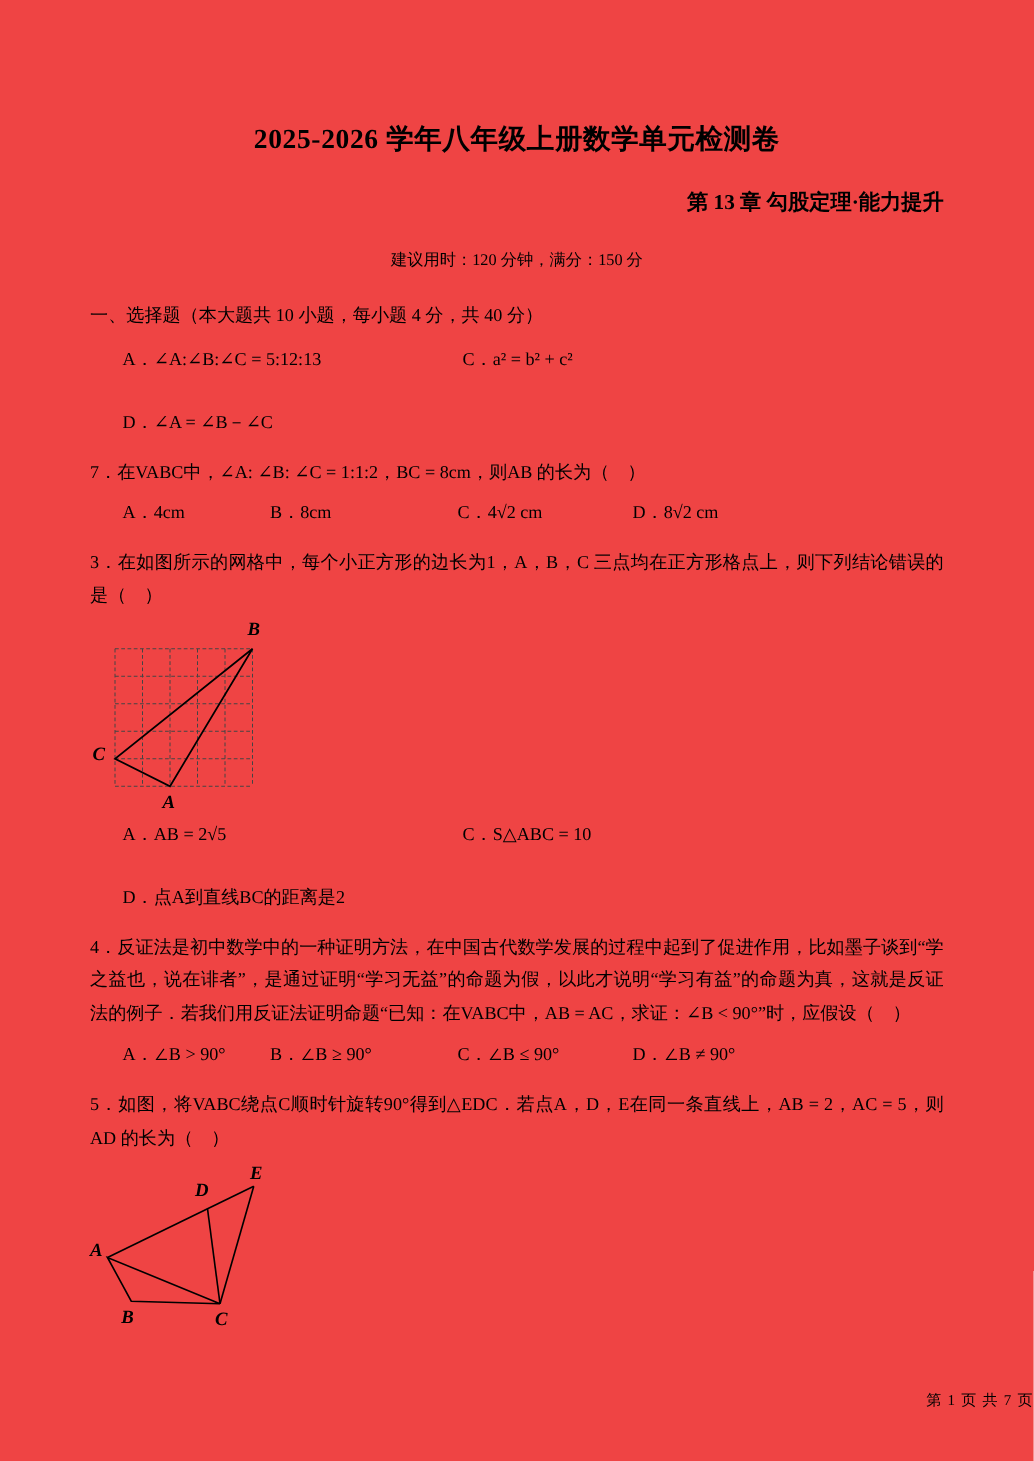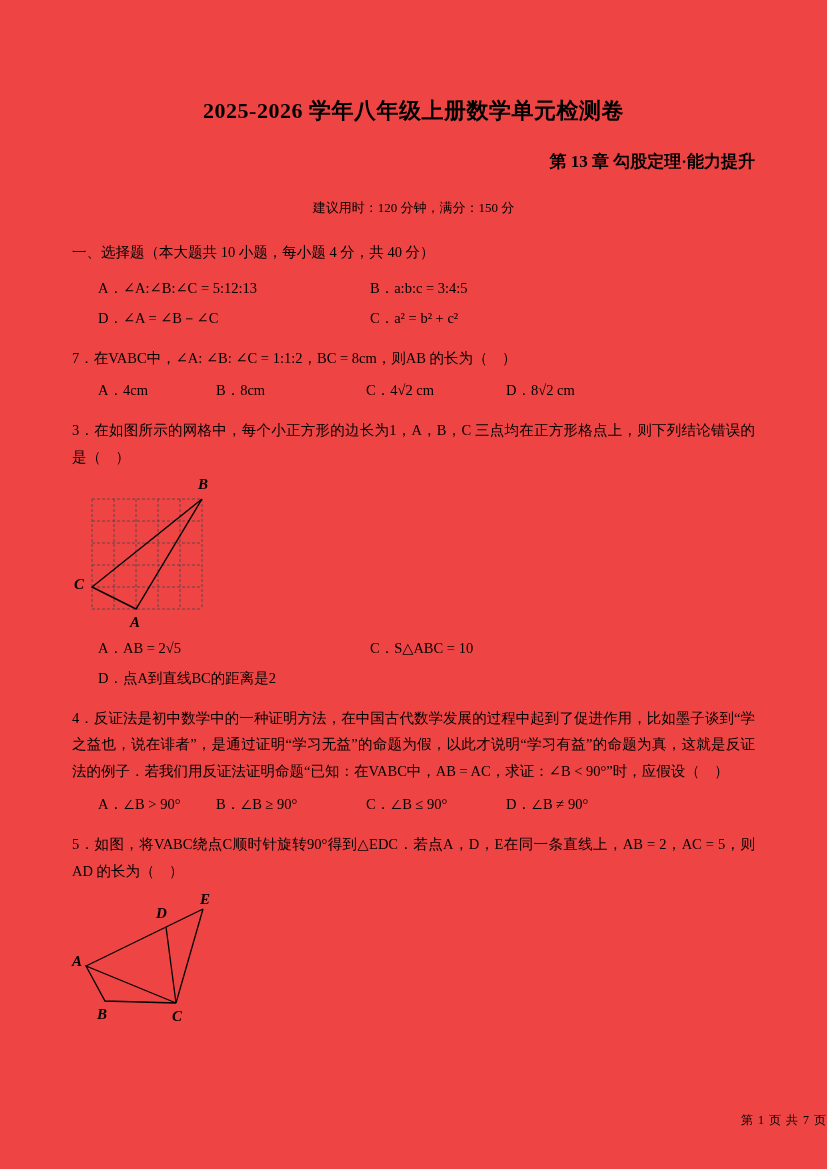--- a/index.html
+++ b/index.html
@@ -16,21 +16,21 @@
     overflow:hidden;
     background:#ef4444;
   }
   .title { font-size:22px; font-weight:bold; text-align:center; letter-spacing:0.5px; }
   .chapter { font-size:17px; font-weight:bold; text-align:right; margin-top:24px; }
   .meta { font-size:13px; text-align:center; margin-top:26px; }
   .section { font-size:14.5px; font-weight:normal; margin-top:26px; }
   .question { margin-top:13px; font-size:14.5px; }
   .stem { line-height:1.85; text-align:justify; }
   .opts { margin-top:6px; padding-left:26px; font-size:14.5px; }
-  .opts.two { display:grid; grid-template-columns:272px 1fr; row-gap:3px; }
+  .opts.two { display:grid; grid-template-columns:272px 1fr; row-gap:23px; }
   .opts.four { display:grid; grid-template-columns:118px 150px 140px auto;font-family:Liberation Serif, serif; }
   .opt { line-height:1.85; white-space:nowrap; }
   .figure { position:relative; }
   .fig1 { width:170px; height:152px; margin:6px 0 4px 0; }
   .fig1 svg { position:absolute; left:0; top:14px; }
   .fig2 { width:240px; height:140px; margin:8px 0 0 0; }
   .flabel {
     position:absolute;
     font-style:italic; font-weight:bold;
     font-size:15px; line-height:1;
@@ -47,23 +47,22 @@
 <div class="page">
 
   <h1 class="title">2025-2026 学年八年级上册数学单元检测卷</h1>
   <h2 class="chapter">第 13 章 勾股定理·能力提升</h2>
   <div class="meta">建议用时：120 分钟，满分：150 分</div>
   <div class="section">一、选择题（本大题共 10 小题，每小题 4 分，共 40 分）</div>
 
   <div class="question">
     <div class="opts two">
       <span class="opt">A．∠A:∠B:∠C = 5:12:13</span>
-      <span class="opt">B．a:b:c = 3:4:5</span>
+      <span class="opt">C．a² = b² + c²</span>
       <span class="opt">D．∠A = ∠B－∠C</span>
-      <span class="opt">C．a² = b² + c²</span>
     </div>
   </div>
 
   <div class="question">
     <p class="stem">7．在VABC中，∠A: ∠B: ∠C = 1:1:2，BC = 8cm，则AB 的长为（　）</p>
     <div class="opts four">
       <span class="opt">A．4cm</span>
       <span class="opt">B．8cm</span>
       <span class="opt">C．4√2 cm</span>
       <span class="opt">D．8√2 cm</span>

